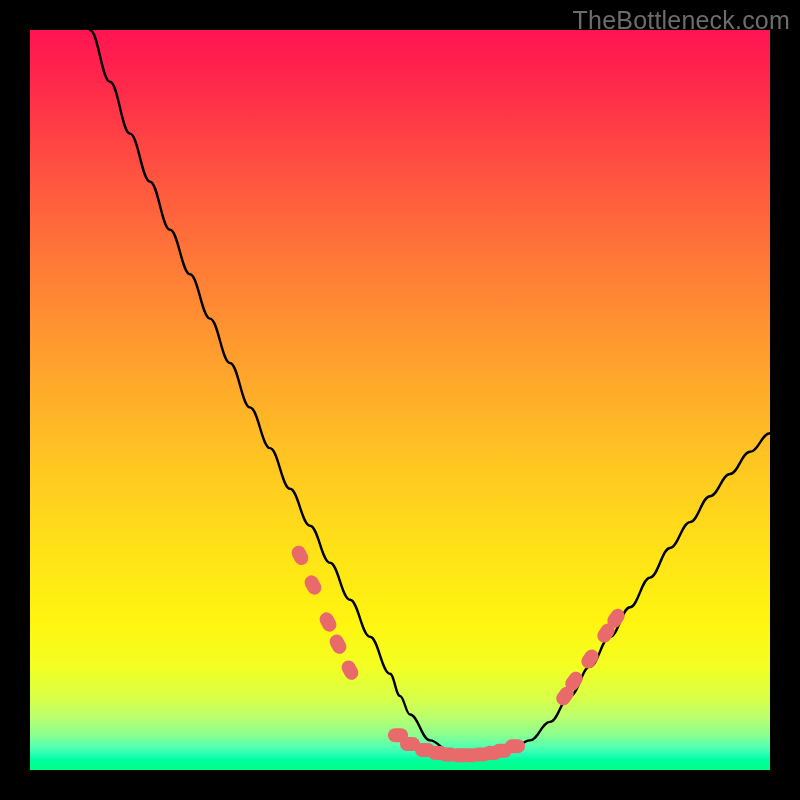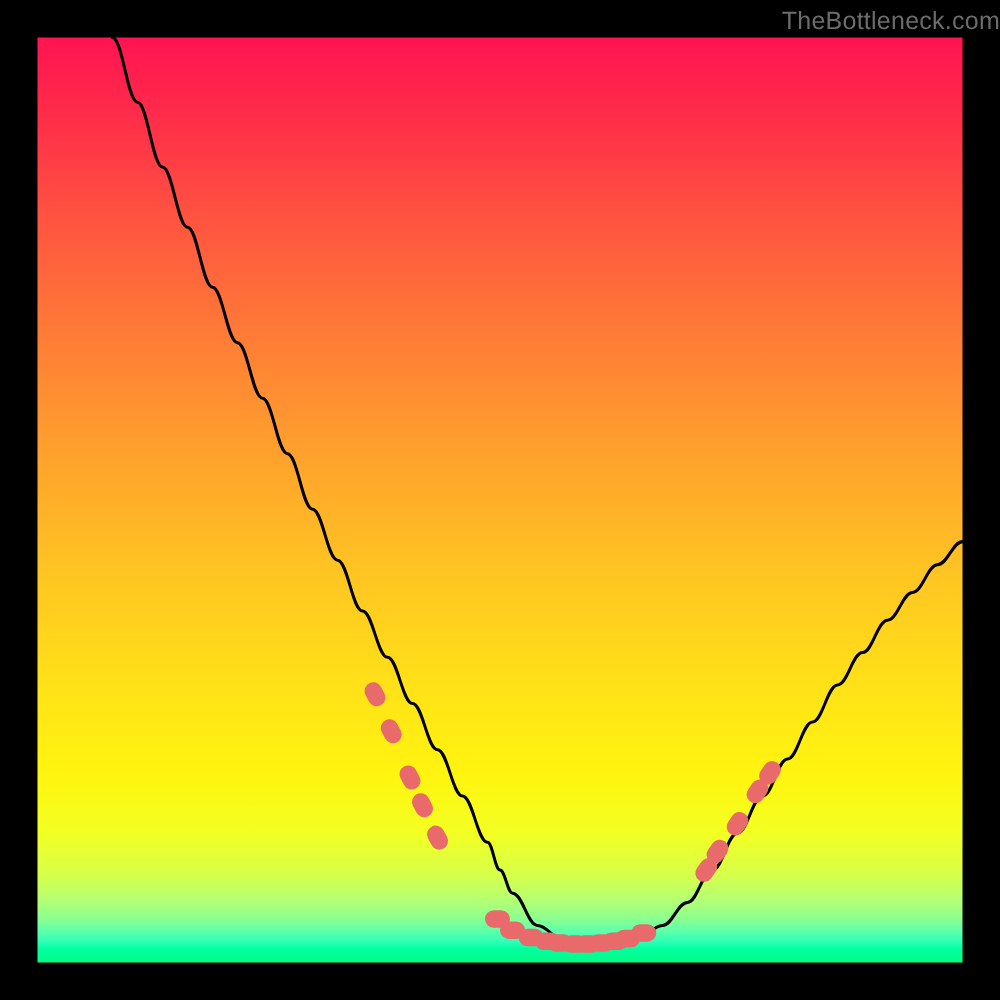--- a/index.html
+++ b/index.html
@@ -43,23 +43,23 @@
         #8dff8f 95.2%,
         #5bffae 96.7%,
         #2affb6 97.8%,
         #00ff9e 98.6%,
         #00ff85 100%
       );
   }
   .watermark {
     position: absolute;
     top: 6px;
-    right: 0;
+    right: 10px;
     color: #6c6c6c;
-    font-size: 20px;
+    font-size: 25px;
     letter-spacing: 0.2px;
     font-weight: 400;
     margin-left: 44px;
   }
   svg.curve {
     position: absolute;
     left: 0;
     top: 0;
     width: 740px;
     height: 740px;

